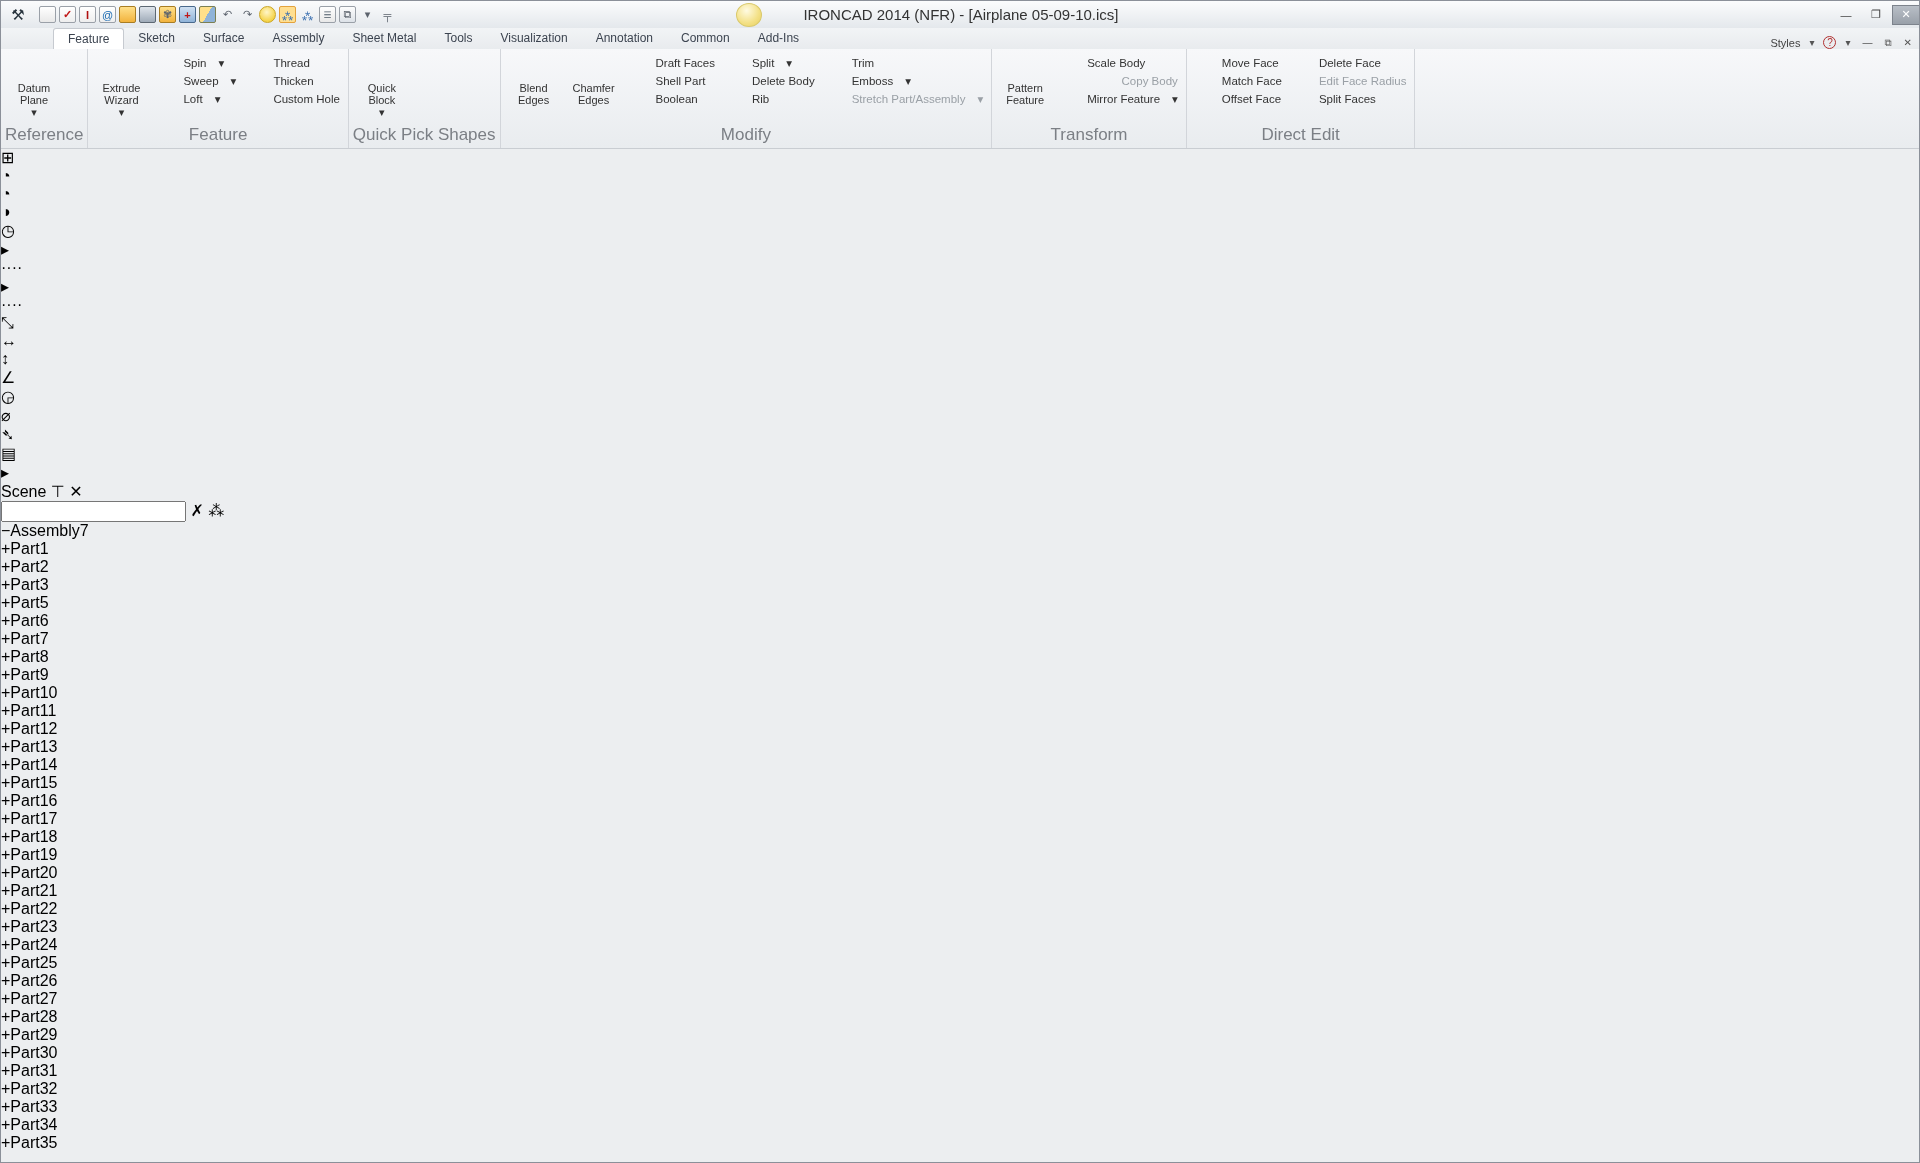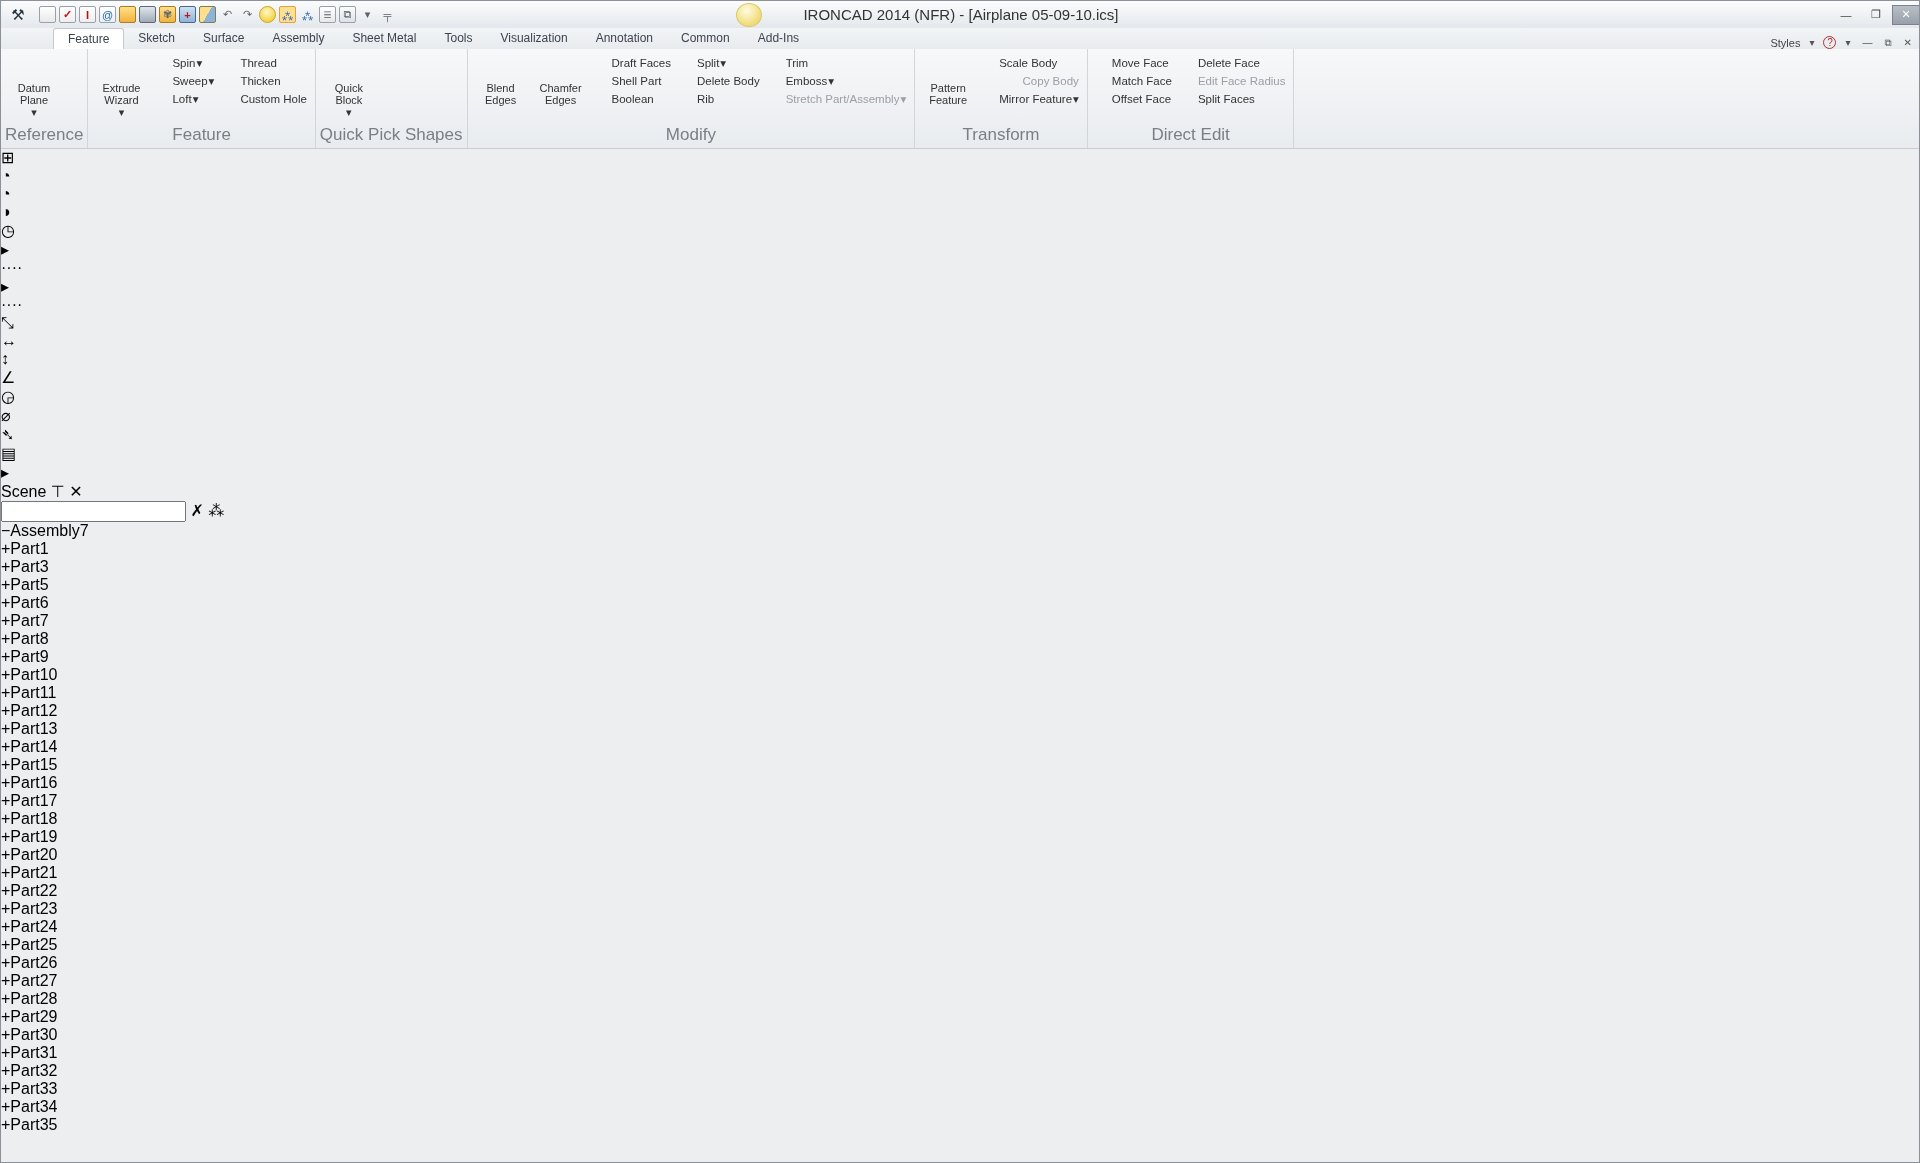--- a/index.html
+++ b/index.html
@@ -42,21 +42,21 @@
   .mdibtn{font-size:10px;color:#555;padding:0 3px;}
 
   
   #ribbon{position:absolute;left:0;top:48px;width:1920px;height:100px;background:linear-gradient(#f7f8fa,#e9ecef);
     border-bottom:1px solid #c9cdd2;display:flex;align-items:stretch;}
   .rgroup{display:flex;flex-direction:column;border-right:1px solid #d2d5da;padding:2px 4px 0 4px;}
   .rbody{display:flex;flex:1;align-items:flex-start;gap:2px;}
   .rbig{width:58px;display:flex;flex-direction:column;align-items:center;text-align:center;
     font-size:11px;color:#333;line-height:12px;padding-top:3px;border:1px solid transparent;border-radius:2px;}
   .rcol{display:flex;flex-direction:column;gap:2px;padding-top:4px;}
-  .rsmall{display:flex;align-items:center;gap:1px;font-size:11.5px;color:#333;padding:1px 4px;white-space:nowrap;border-radius:2px;}
+  .rsmall{display:flex;align-items:center;gap:12px;font-size:11.5px;color:#333;padding:1px 4px;white-space:nowrap;border-radius:2px;}
   .rsmall.disabled{color:#9aa0a6;justify-content:flex-end;}
   .glabel{text-align:center;font-size:17px;color:#7b7f85;padding:2px 0 3px 0;}
   .ri{width:15px;height:14px;border-radius:1px;flex:0 0 auto;}
   .ri-big{width:28px;height:25px;margin-bottom:2px;border-radius:2px;}
   .v-yellow{background:linear-gradient(150deg,#ffe globalization;}
   .v-yellow{background:linear-gradient(150deg,#ffe289,#f0b52f 75%);border:1px solid #ad7d1c;}
   .v-blue{background:linear-gradient(150deg,#c4dcf5,#6d9bd6 70%);border:1px solid #33619f;}
   .v-yb{background:linear-gradient(180deg,#9cb8dd 0 36%,#ffd96b 36%);border:1px solid #8a6d23;}
   .v-gray{background:linear-gradient(150deg,#e9e9e9,#bdbdbd);border:1px solid #9a9a9a;}
   .v-red{background:linear-gradient(150deg,#ffe289,#f0b52f);border:1px solid #ad7d1c;position:relative;}
@@ -444,20 +444,21 @@
           <input id="filter-input" value="" style="">
           <span class="f-ic" id="f-x">✗</span>
           <span class="f-ic" id="f-tree">⁂</span>
         </div>
       </div>
       <div id="treewrap">
         <div class="t-dots"></div>
         <div id="tree">
             <div class="trow t-root"><span class="exp">−</span><span class="pi pi-asm"></span><span>Assembly7</span></div>
             <div class="trow t-part"><span class="exp">+</span><span class="pi pi-solid"></span><span>Part1</span></div>
+            <div class="trow t-part"><span class="exp">+</span><span class="pi pi-solid"></span><span>Part2</span></div>
             <div class="trow t-part"><span class="exp">+</span><span class="pi pi-solid"></span><span>Part3</span></div>
             <div class="trow t-part"><span class="exp">+</span><span class="pi pi-solid"></span><span>Part5</span></div>
             <div class="trow t-part"><span class="exp">+</span><span class="pi pi-solid"></span><span>Part6</span></div>
             <div class="trow t-part"><span class="exp">+</span><span class="pi pi-solid"></span><span>Part7</span></div>
             <div class="trow t-part"><span class="exp">+</span><span class="pi pi-solid"></span><span>Part8</span></div>
             <div class="trow t-part"><span class="exp">+</span><span class="pi pi-sheet"></span><span>Part9</span></div>
             <div class="trow t-part"><span class="exp">+</span><span class="pi pi-sheet"></span><span>Part10</span></div>
             <div class="trow t-part"><span class="exp">+</span><span class="pi pi-sheet"></span><span>Part11</span></div>
             <div class="trow t-part"><span class="exp">+</span><span class="pi pi-sheet"></span><span>Part12</span></div>
             <div class="trow t-part"><span class="exp">+</span><span class="pi pi-sheet"></span><span>Part13</span></div>

